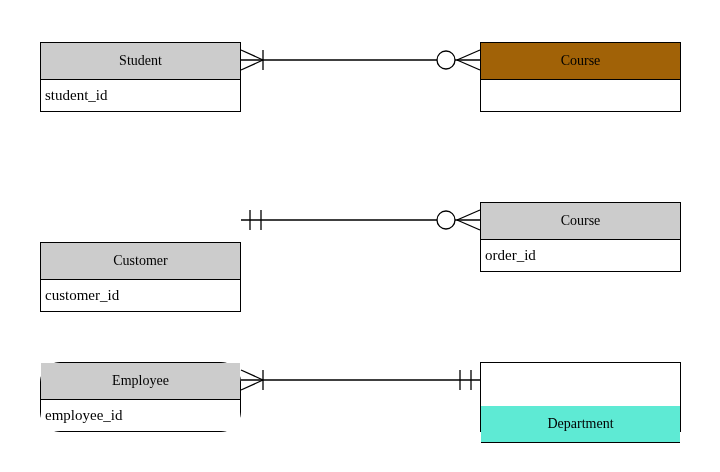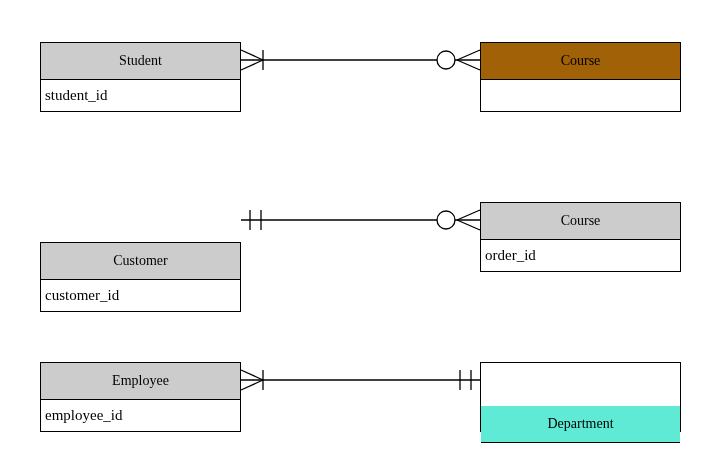--- a/index.html
+++ b/index.html
@@ -98,21 +98,21 @@
         </div>
       </div>
       <div class="entity" style="left: 480px; top: 202px;">
         <div class="entity-header" style="background: rgb(204, 204, 204);">
           <span>Course</span>
         </div>
         <div class="entity-body">
           <span>order_id</span>
         </div>
       </div>
-      <div class="entity" style="left: 40px; top: 362px;">
+      <div class="entity" style="left: 40px; top: 362px; border-radius: 20px;">
         <div class="entity-header" style="background: rgb(204, 204, 204);">
           <span>Employee</span>
         </div>
         <div class="entity-body">
           <span>employee_id</span>
         </div>
       </div>
       <div class="entity" style="left: 480px; top: 362px;">
         <div class="entity-header" style="background: #5eead4; margin-top: 43px;">
           <span>Department</span>

